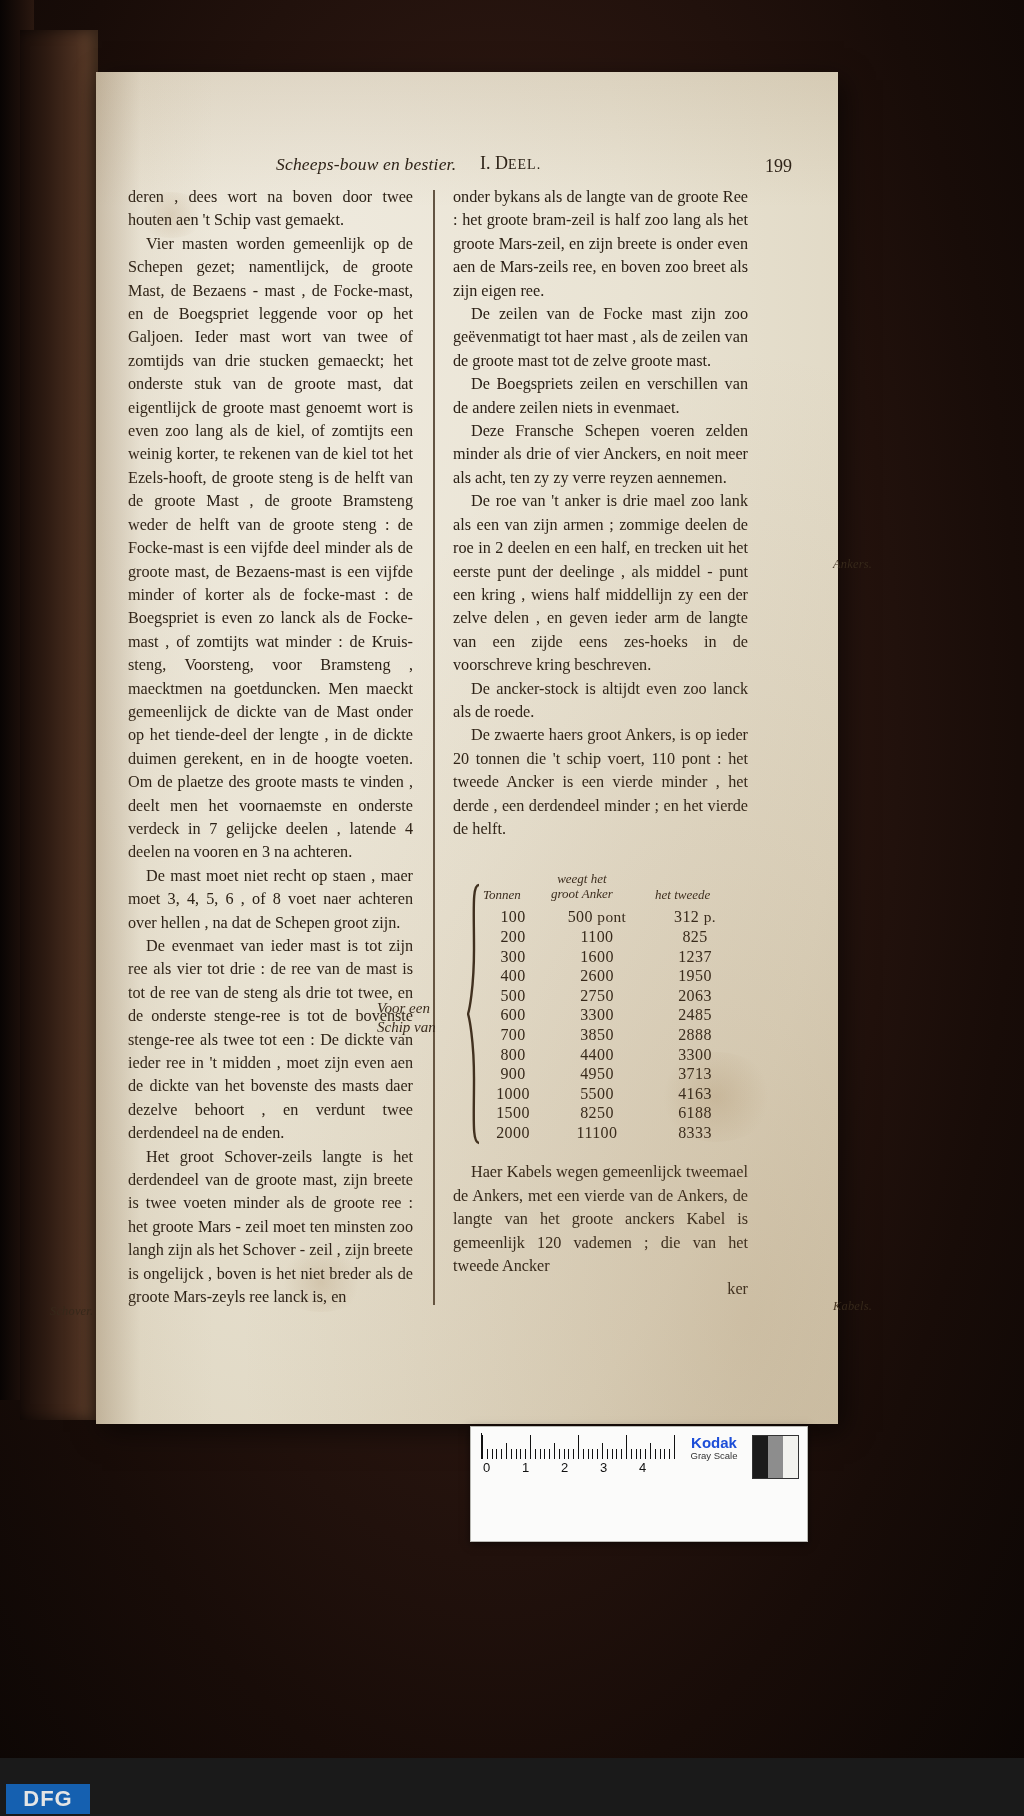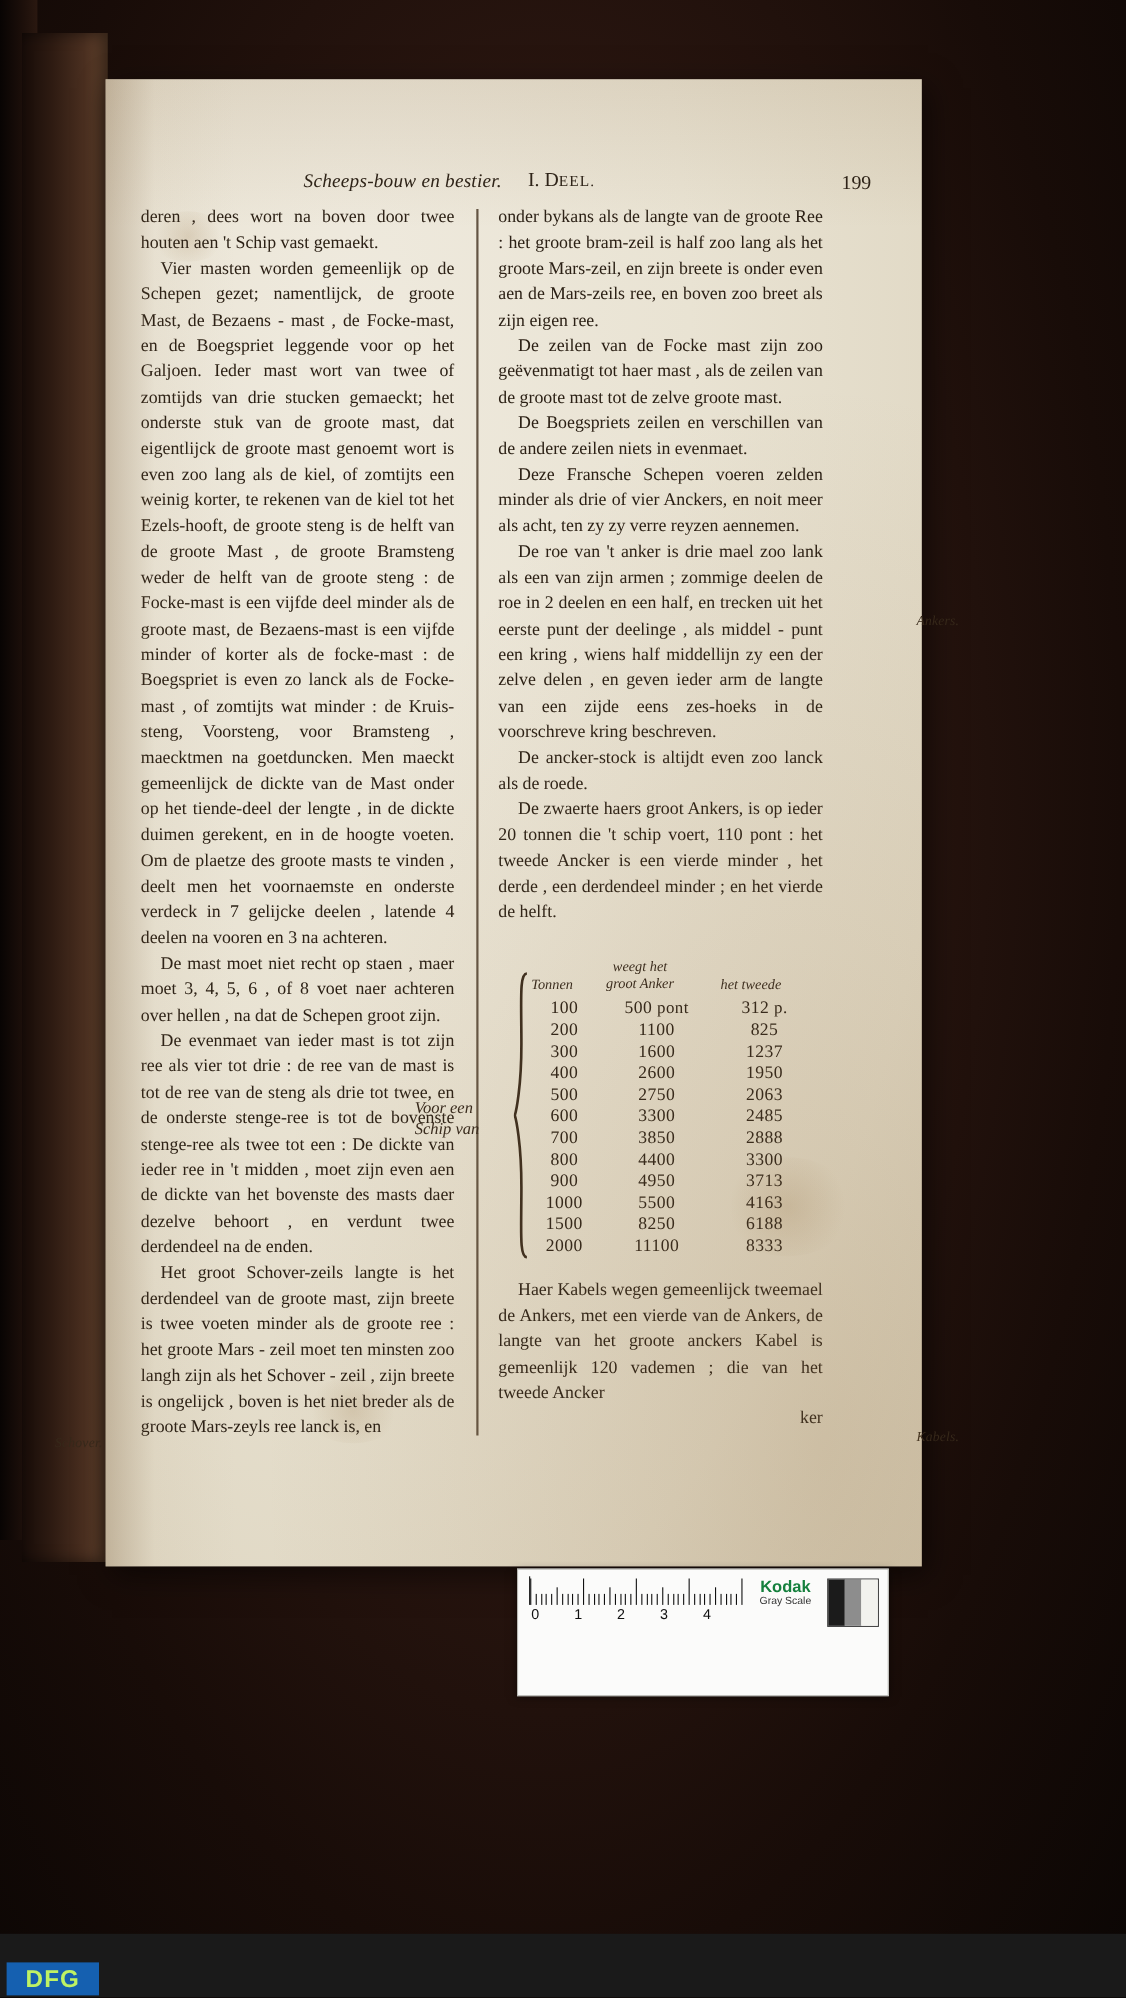--- a/index.html
+++ b/index.html
@@ -231,21 +231,21 @@
   .ruler-nums span { width: 39px; text-align: left; padding-left: 2px; }
   .kodak {
     width: 74px;
     text-align: center;
     padding-top: 1px;
   }
   .kodak-name {
     font-family: "Liberation Sans", sans-serif;
     font-weight: bold;
     font-size: 15px;
-    color: #15803d;
+    color: #1d4ed8;
   }
   .kodak-sub {
     font-family: "Liberation Sans", sans-serif;
     font-size: 9.5px;
     color: #333;
     margin-top: -1px;
   }
   .patches {
     display: flex;
     width: 54px; height: 44px;
@@ -263,21 +263,21 @@
     left: 0; bottom: 0;
     width: 1024px; height: 58px;
     background: #1a1a1a;
     display: flex;
     align-items: center;
   }
   .dfg-logo {
     width: 84px; height: 30px;
     margin-left: 6px;
     background: #1560b0;
-    color: #bef264;
+    color: #e5e5e5;
     font-family: "Liberation Sans", sans-serif;
     font-weight: bold;
     font-size: 22px;
     letter-spacing: 1px;
     display: flex;
     align-items: center;
     justify-content: center;
     align-self: flex-end;
     margin-bottom: 2px;
   }

